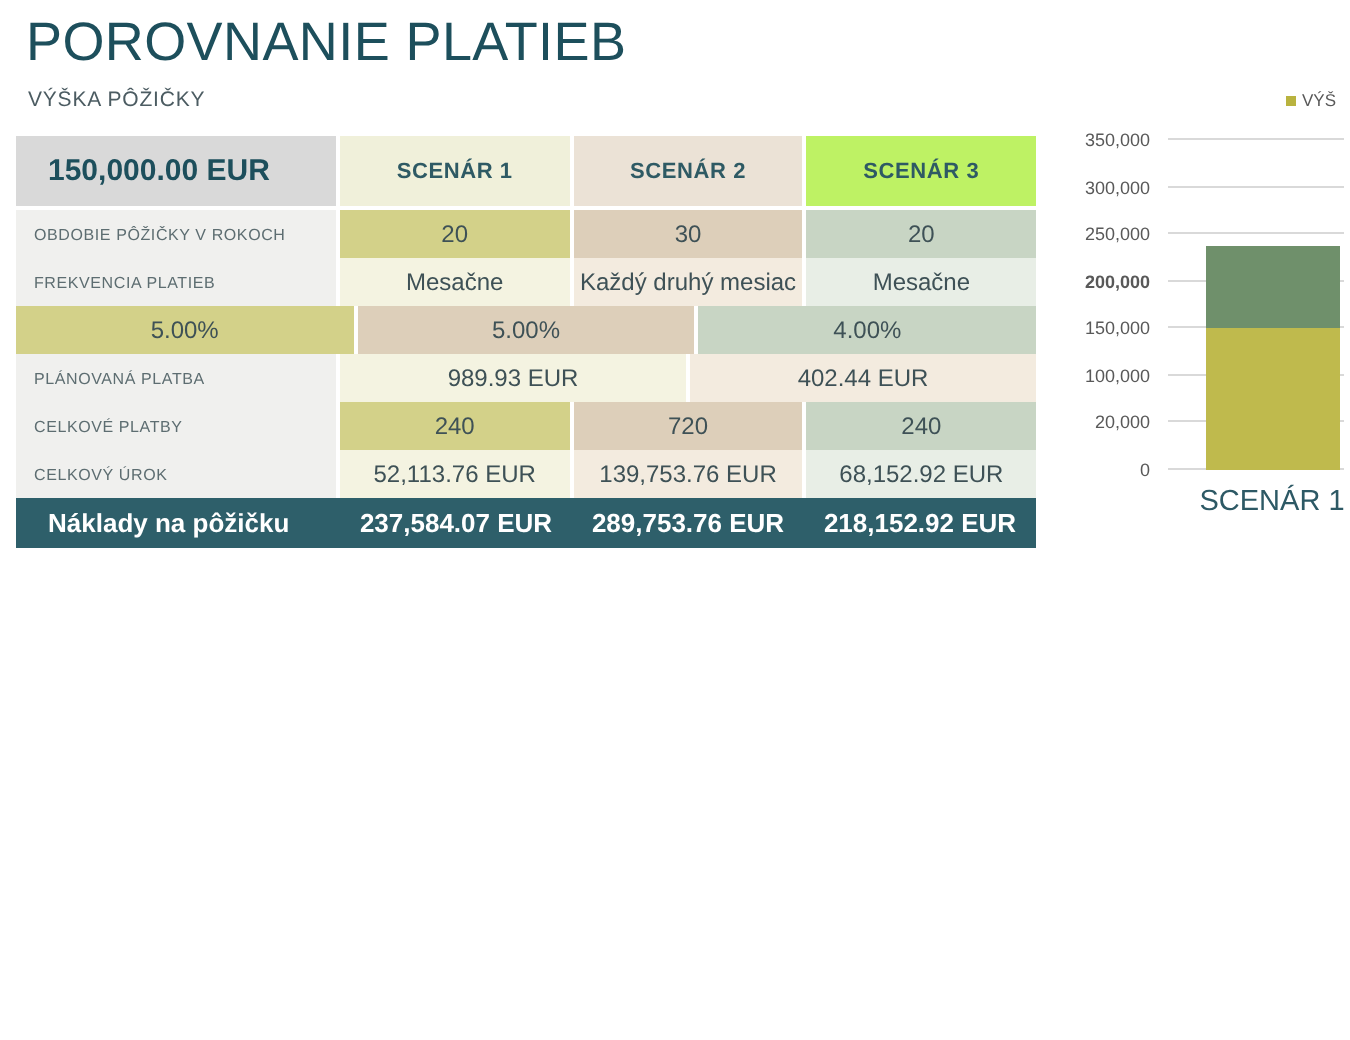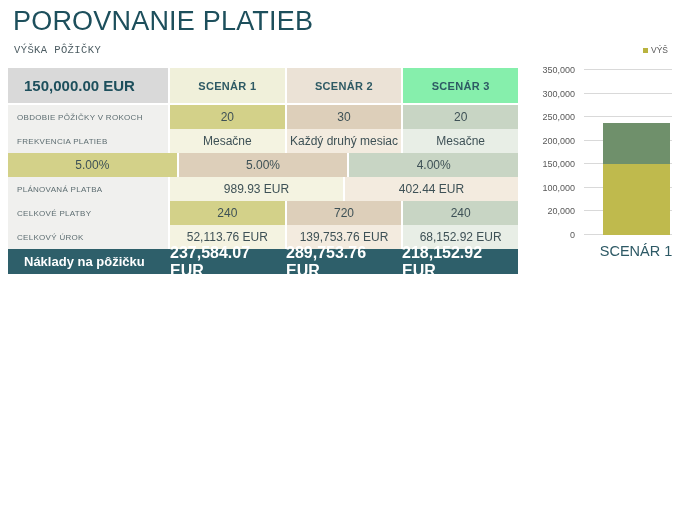--- a/index.html
+++ b/index.html
@@ -8,57 +8,57 @@
     font-family:"Liberation Sans","DejaVu Sans",sans-serif;
     background:#ffffff; position:relative; overflow:hidden;
   }
   .page-title {
     position:absolute; left:13px; top:6px;
     font-size:27px; font-weight:400; color:#1d4f5c; letter-spacing:0.2px;
     white-space:nowrap;
   }
   .section-label {
     position:absolute; left:14px; top:44px;
-    font-size:10.5px; color:#4c5c62; letter-spacing:0.4px; white-space:nowrap;font-family:Liberation Mono, monospace;
+    font-size:10.5px; color:#4c5c62; letter-spacing:0.4px; white-space:nowrap;
   }
   
   .ctable { position:absolute; left:8px; top:68px; width:510px; }
   .thead { display:flex; height:35px; }
   .trow { display:flex; height:24px; }
   .cell { display:flex; align-items:center; justify-content:center; }
   .cell + .cell { margin-left:2px; }
   .labelhead {
     width:160px; background:#d9d9d9; justify-content:flex-start;
     padding-left:16px; font-size:15px; font-weight:bold; color:#1d4f5c;
   }
   .colhead {
     flex:1; font-size:11px; font-weight:bold; color:#2e5a64; letter-spacing:0.3px;
   }
   .h1 { background:#f0f0da; }
   .h2 { background:#ebe2d6; }
-  .h3 { background:#86efac; }
+  .h3 { background:#bef264; }
   .tbody { margin-top:2px; }
   .labelcell {
     width:160px; background:#f0f0ee; justify-content:flex-start;
     padding-left:9px; font-size:8px; color:#5d6d71; letter-spacing:0.3px;
   }
   .vcell { flex:1; font-size:12px; color:#3e5156; }
   .s1.dark  { background:#d3d189; }
   .s1.light { background:#f4f3e1; }
   .s2.dark  { background:#ddcfba; }
   .s2.light { background:#f3ebdf; }
   .s3.dark  { background:#c8d5c4; }
   .s3.light { background:#e8eee6; }
   .tfoot { display:flex; height:25px; background:#2e5f6a; }
   .tfoot .cell + .cell { margin-left:0; }
   .footlabel {
     width:162px; justify-content:flex-start; padding-left:16px;
     font-size:13px; font-weight:bold; color:#ffffff; white-space:nowrap;
   }
-  .footval { flex:1; font-size:16px; font-weight:bold; color:#ffffff; }
+  .footval { flex:1; font-size:13px; font-weight:bold; color:#ffffff; }
   
   .chart { position:absolute; left:530px; top:40px; width:145px; height:235px; }
   .legend {
     position:absolute; left:113px; top:5px;
     display:flex; align-items:center; white-space:nowrap;
   }
   .legend-swatch { width:5px; height:5px; display:inline-block; margin-right:3px; }
   .legend-label { font-size:8.5px; color:#595959; }
   .plot { position:absolute; left:54px; top:30px; width:88px; height:165px; }
   .gridline { position:absolute; left:0; width:100%; height:1px; background:#d9d9d9; }
@@ -134,21 +134,21 @@
 <div class="chart">
   <div class="legend">
     <span class="legend-swatch" style="background: rgb(185, 179, 63);"></span>
     <span class="legend-label">VÝŠ</span>
   </div>
   <div class="yticks">
       <div class="ytick" style="bottom: calc(0% - 5px);">0</div>
       <div class="ytick" style="bottom: calc(14.2857% - 5px);">20,000</div>
       <div class="ytick" style="bottom: calc(28.5714% - 5px);">100,000</div>
       <div class="ytick" style="bottom: calc(42.8571% - 5px);">150,000</div>
-      <div class="ytick" style="bottom: calc(57.1429% - 5px);">200,000</div>
+      <div class="ytick" style="bottom: calc(57.1429% - 5px); font-weight: bold;">200,000</div>
       <div class="ytick" style="bottom: calc(71.4286% - 5px);">250,000</div>
       <div class="ytick" style="bottom: calc(85.7143% - 5px);">300,000</div>
       <div class="ytick" style="bottom: calc(100% - 5px);">350,000</div>
     </div>
   <div class="plot">
 
   <div class="gridline" style="bottom: 0%;"></div>
       <div class="gridline" style="bottom: 14.2857%;"></div>
       <div class="gridline" style="bottom: 28.5714%;"></div>
       <div class="gridline" style="bottom: 42.8571%;"></div>

